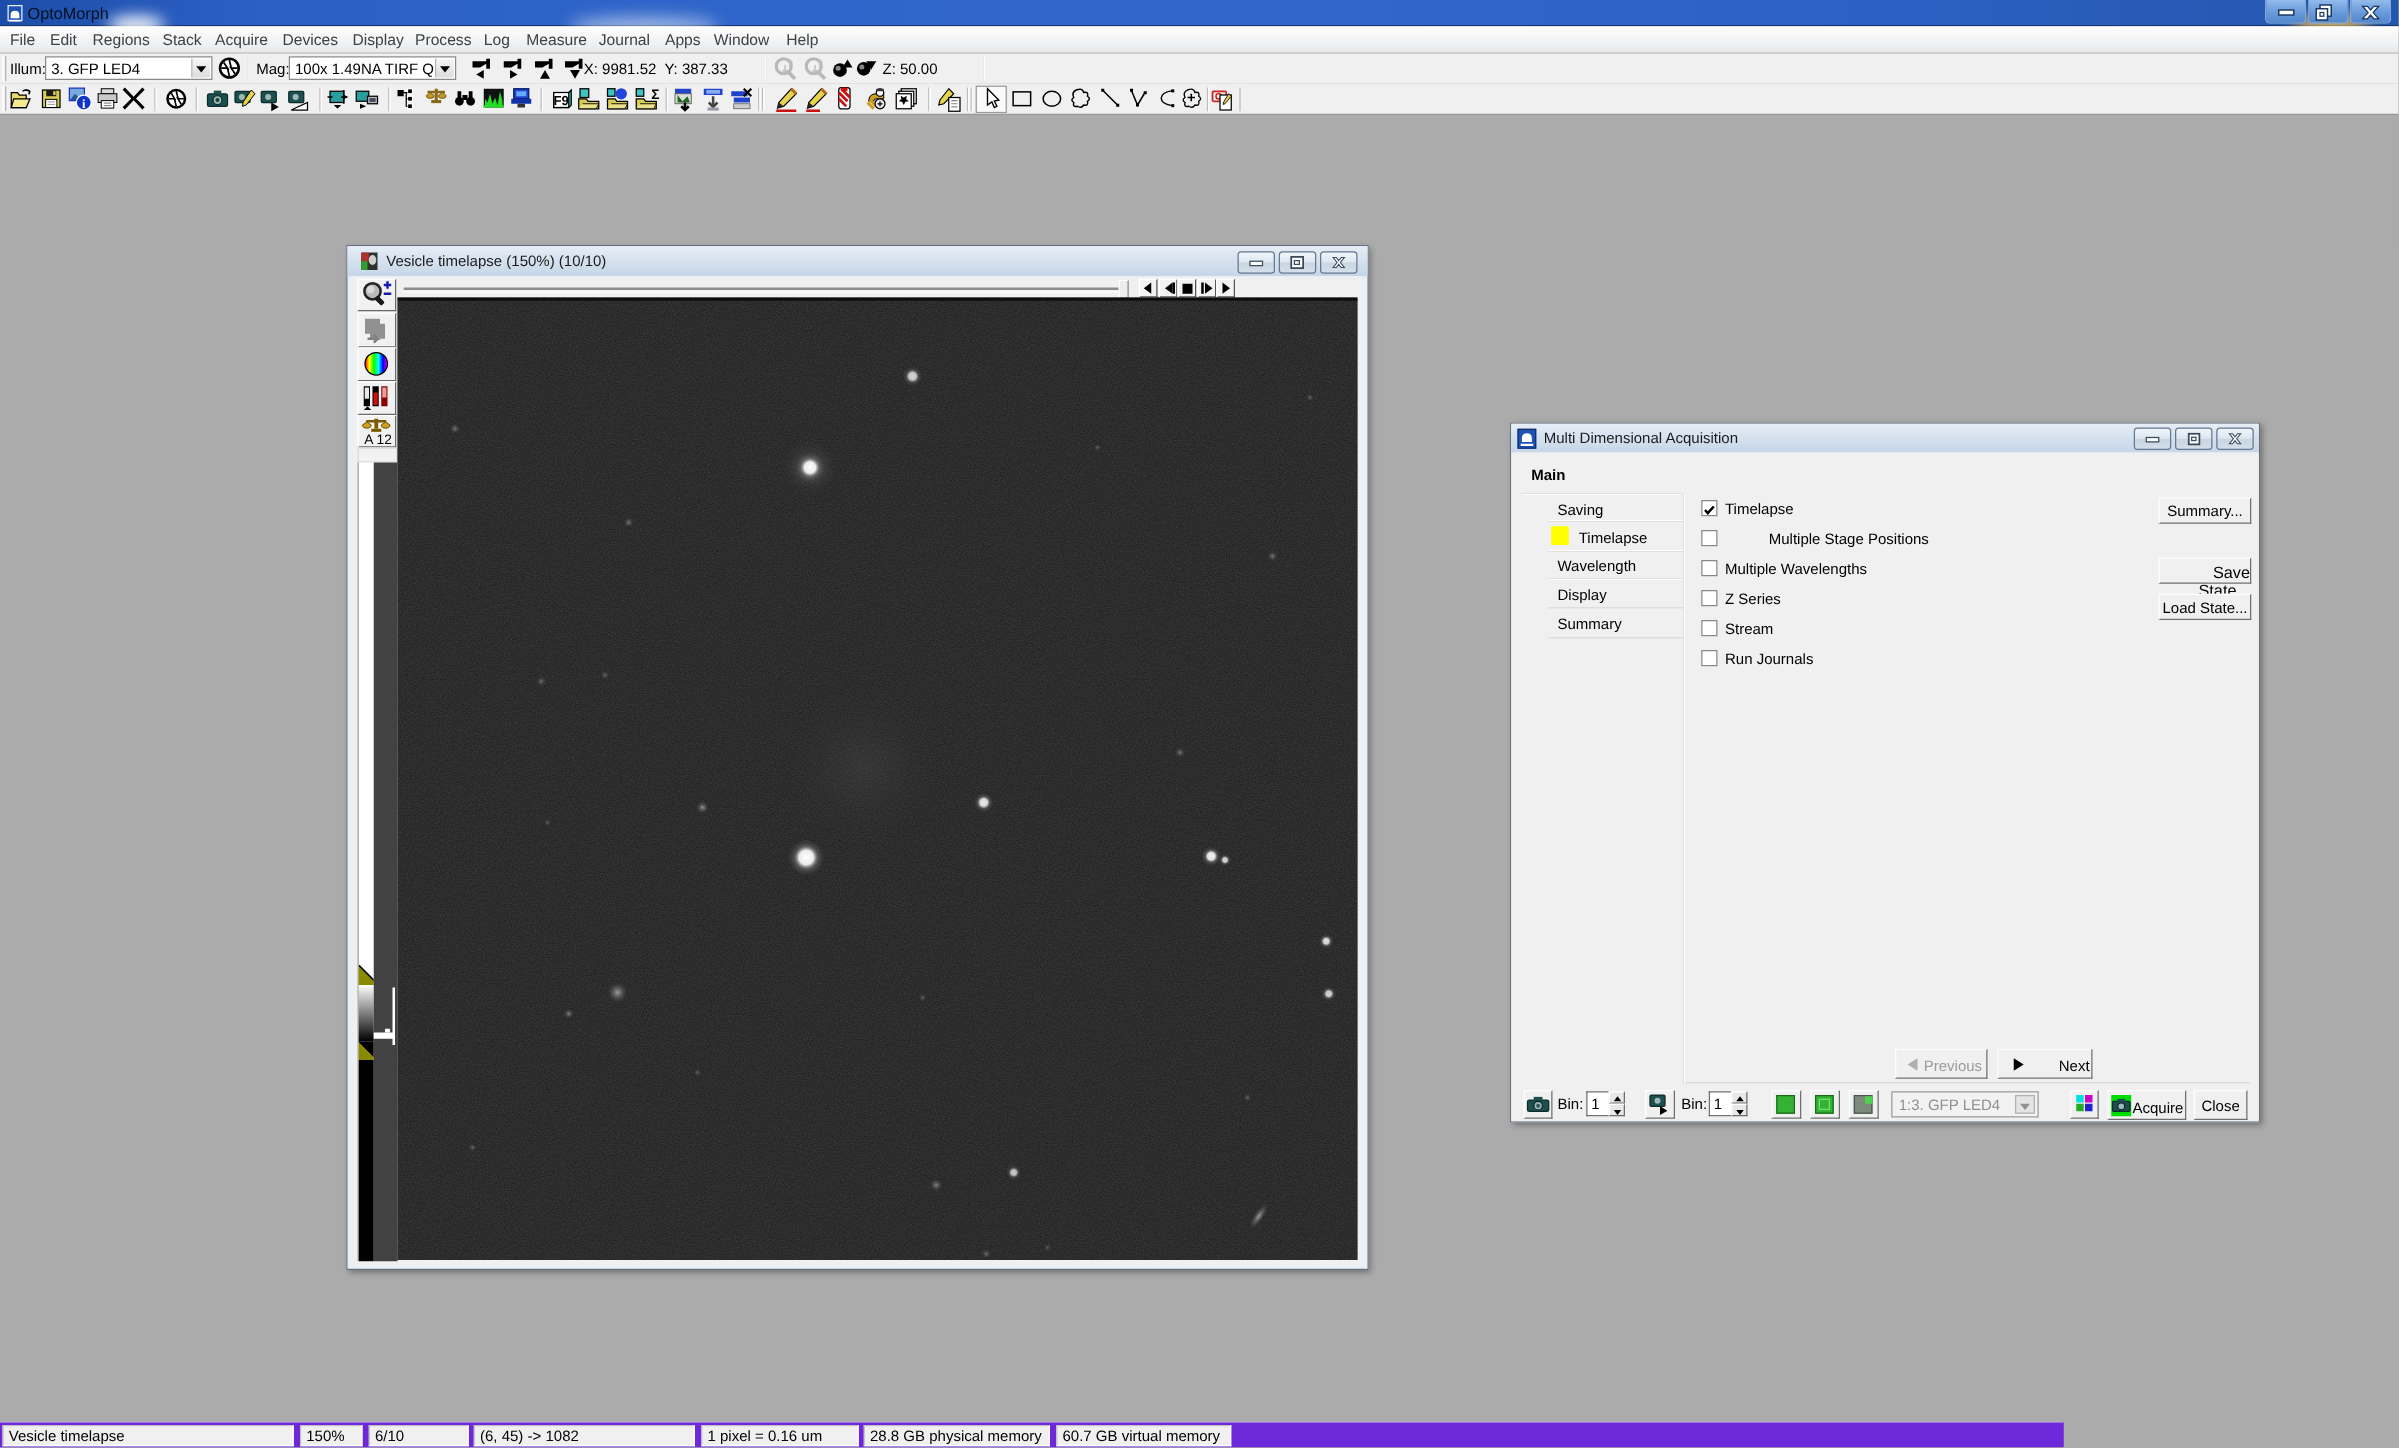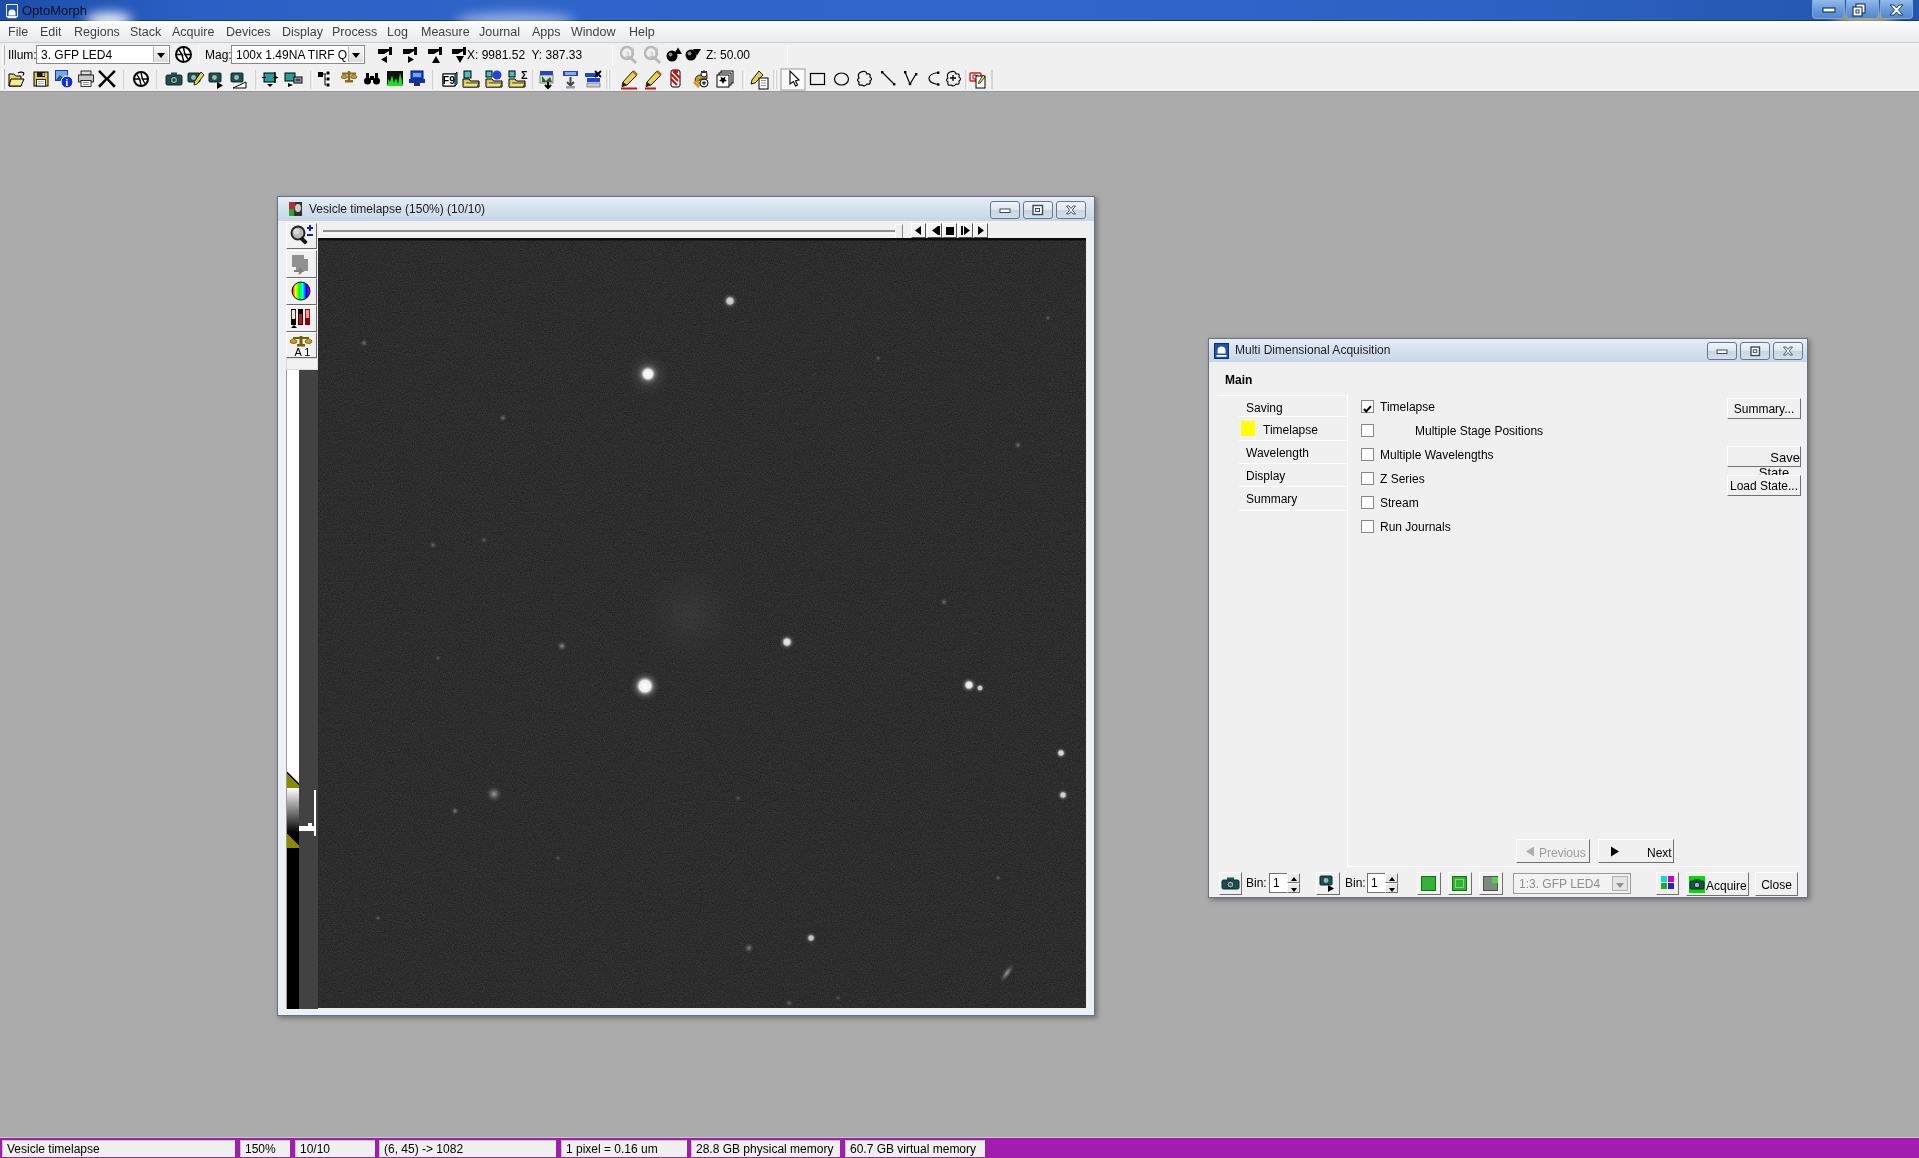--- a/index.html
+++ b/index.html
@@ -18,21 +18,21 @@
 .mi{position:absolute;top:4px;font-size:12.5px;color:#3f4144;}
 #tb1{left:0;top:43px;width:1919px;height:24px;background:#f0f0f0;}
 #tb2{left:0;top:67px;width:1919px;height:25px;background:#f0f0f0;border-bottom:1px solid #989898;}
 .tlabel{position:absolute;font-size:12px;color:#000;top:5px;}
 .combo{position:absolute;top:2px;height:19px;background:#fff;border:1px solid #8a8a8a;font-size:12px;color:#000;overflow:hidden;}
 .combo .ctext{position:absolute;left:4px;top:2px;right:16px;white-space:nowrap;overflow:hidden;}
 .combo .cbtn{position:absolute;right:1px;top:1px;bottom:1px;width:15px;background:linear-gradient(#f6f6f6,#dcdcdc);border-left:1px solid #b4b4b4;}
 .combo .cbtn:after{content:"";position:absolute;left:3px;top:6px;border:4px solid transparent;border-top:5px solid #000;}
 .vsep{position:absolute;top:2px;width:1px;height:20px;background:#b9b9b9;border-right:1px solid #fdfdfd;}
 
-#statusbar{left:0;top:1137px;width:1919px;height:21px;background:#a21caf;border-top:1px solid #c8c8c8;}
+#statusbar{left:0;top:1137px;width:1651px;height:21px;background:#6d28d9;border-top:1px solid #c8c8c8;}
 .sp{position:absolute;top:2px;height:17px;border:1px solid #c3c3c3;border-right-color:#fdfdfd;border-bottom-color:#fdfdfd;background:#f0f0f0;font-size:12px;color:#000;padding:1px 0 0 4px;white-space:nowrap;overflow:hidden;}
 
 .win{position:absolute;border:1px solid #69737f;box-shadow:2px 2px 5px rgba(0,0,0,0.35);}
 .wtitle{position:absolute;left:0;top:0;right:0;height:24px;
  background:linear-gradient(#e6eef7,#d6e2ef 45%,#c6d6e7);}
 .wtext{position:absolute;top:5px;font-size:12px;color:#1c1c1c;white-space:nowrap;}
 .capbtn{position:absolute;top:4px;width:30px;height:18px;border:1px solid #66788c;border-radius:3px;
  background:linear-gradient(#f0f5fa,#dde7f0 48%,#c8d6e2 52%,#d3dfe9);}
 .capbtn svg{position:absolute;left:0;top:0;}
 .b3b{position:absolute;background:#f0f0f0;border-top:1px solid #fdfdfd;border-left:1px solid #fdfdfd;border-right:1px solid #707070;border-bottom:1px solid #707070;}
@@ -489,21 +489,21 @@
           <rect x="18" y="3" width="5" height="16" fill="#880000"></rect>
           <rect x="18.8" y="4" width="3.4" height="8" fill="#ee9999"></rect>
           <path d="M4 22 L10 22 L7 19 Z" fill="#000"></path>
         </svg></div>
     <div class="lbtn" style="top:111px;height:26px;padding-top:1px;"><svg width="29" height="13" viewBox="0 0 29 13">
           <path d="M14 1 L14 9" stroke="#7a5c00" stroke-width="3"></path>
           <path d="M6 3 L22 3" stroke="#7a5c00" stroke-width="2"></path>
           <path d="M3 6 a3.5 2.5 0 0 0 7 0 L6.5 3.5 Z" fill="#caa020" stroke="#6a5000" stroke-width="0.8"></path>
           <path d="M18 6 a3.5 2.5 0 0 0 7 0 L21.5 3.5 Z" fill="#caa020" stroke="#6a5000" stroke-width="0.8"></path>
           <rect x="10" y="9" width="8" height="2.5" fill="#7a5c00"></rect>
-        </svg><div style="position:absolute;left:2px;top:13px;width:27px;text-align:center;font-size:11px;color:#000;">A 1</div></div>
+        </svg><div style="position:absolute;left:2px;top:13px;width:27px;text-align:center;font-size:11px;color:#000;">A 12</div></div>
     <div class="abs" style="left:3px;top:137px;width:32px;height:12px;background:#f2f2f2;border:1px solid #dadada;"></div>
 
     <div class="abs" style="left:3px;top:149px;width:13px;height:639px;background:#fff;border-left:1px solid #9a9a9a;">
       <div class="abs" style="left:0;top:402px;width:12px;height:16px;background:linear-gradient(45deg,#8a8a00 0%,#8a8a00 52%,#111 53%,#111 60%,#fff 61%);"></div>
       <div class="abs" style="left:0;top:418px;width:12px;height:45px;background:linear-gradient(#ffffff,#000000);"></div>
       <div class="abs" style="left:0;top:463px;width:12px;height:15px;background:linear-gradient(45deg,#8a8a00 0%,#8a8a00 52%,#000 53%);"></div>
       <div class="abs" style="left:0;top:478px;width:12px;height:161px;background:#000;"></div>
     </div>
 
     <div class="abs" style="left:16px;top:149px;width:19px;height:639px;background:#424242;">
@@ -708,18 +708,18 @@
           </svg></div>
       <span class="abs" style="left:19px;top:6px;font-size:12px;">Acquire</span>
     </div>
     <div class="b3b" style="left:546px;top:510px;width:43px;height:24px;text-align:center;font-size:12px;padding-top:5px;">Close</div>
   </div>
 </div>
 
 <div class="abs" id="statusbar">
   <div class="sp" style="left:2px;width:233px;">Vesicle timelapse</div>
   <div class="sp" style="left:240px;width:50px;">150%</div>
-  <div class="sp" style="left:295px;width:80px;">10/10</div>
+  <div class="sp" style="left:295px;width:80px;">6/10</div>
   <div class="sp" style="left:379px;width:177px;">(6, 45) -&gt; 1082</div>
   <div class="sp" style="left:561px;width:126px;">1 pixel = 0.16 um</div>
   <div class="sp" style="left:691px;width:149px;">28.8 GB physical memory</div>
   <div class="sp" style="left:845px;width:140px;">60.7 GB virtual memory</div>
 </div>
 
 </body></html>

